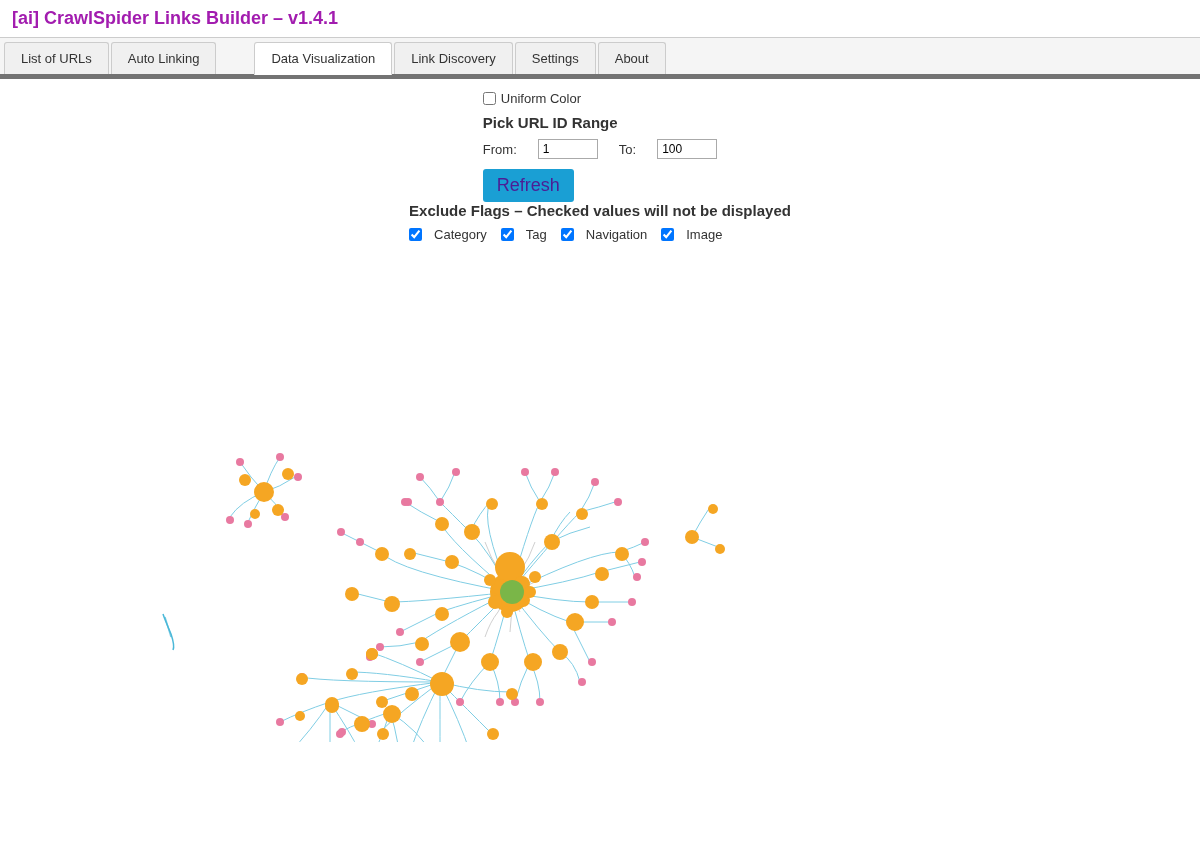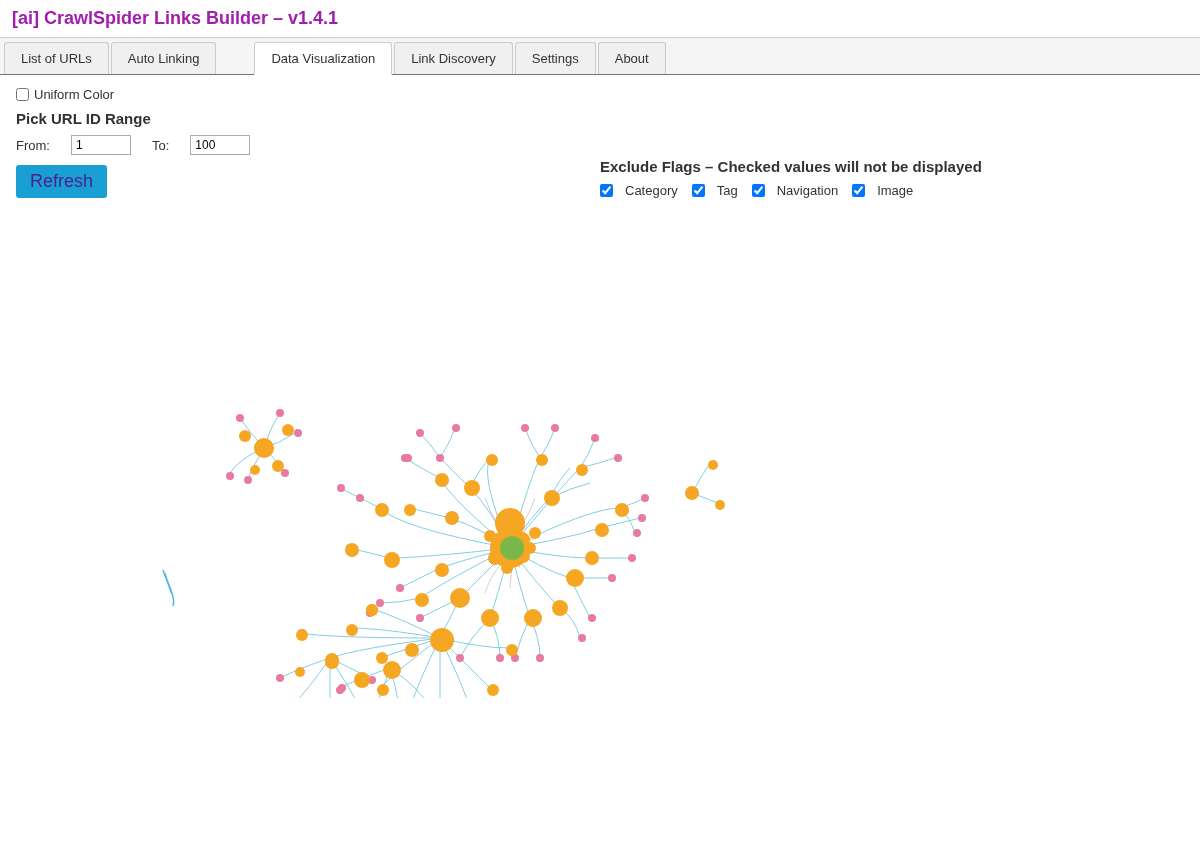--- a/index.html
+++ b/index.html
@@ -8,21 +8,21 @@
     #title {
       color: #a21caf;
       font-size: 18px;
       font-weight: bold;
       padding: 8px 12px;
       border-bottom: 1px solid #ccc;
     }
     
     #tab-bar {
       display: flex;
-      border-bottom: 1px solid #737373;
+      border-bottom: 5px solid #737373;
       padding: 0 4px;
       background: #f5f5f5;
     }
     
     .tab {
       padding: 8px 16px;
       cursor: pointer;
       border: 1px solid #ccc;
       border-bottom: none;
       margin-right: 2px;
@@ -40,22 +40,23 @@
       font-weight: normal;
       margin-left: 36px;
     }
     
     #main-content {
       padding: 12px 16px;
     }
     
     #controls-row {
       display: flex;
-      align-items: flex-end;
+      align-items: center;
       margin-bottom: 20px;
+      flex-direction: column;
     }
     
     #left-controls {
       flex: 1;
     }
     
     #right-controls {
       flex: 1;
     }
     

